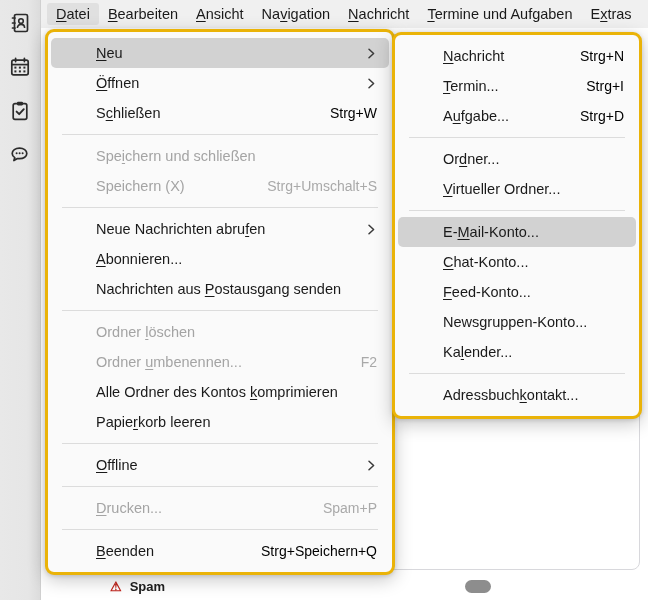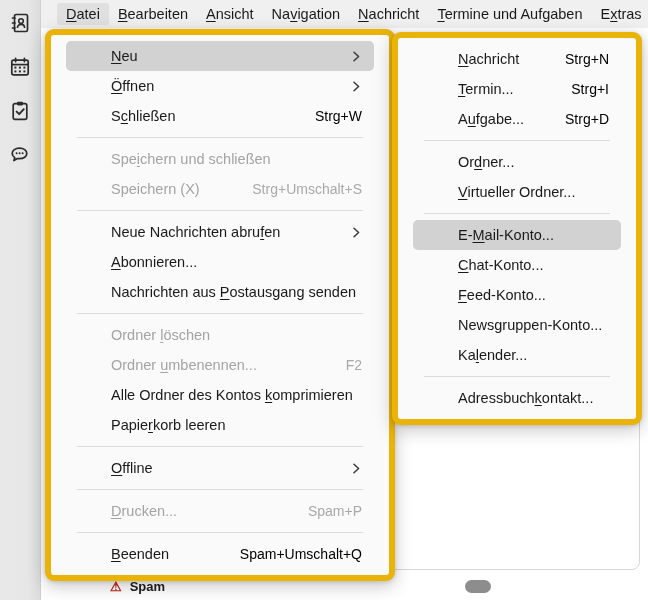--- a/index.html
+++ b/index.html
@@ -49,21 +49,21 @@
 
   
   #menubar {
     position: absolute;
     left: 41px; top: 0;
     right: 0;
     height: 28px;
     background: #f0f0f0;
     display: flex;
     align-items: center;
-    padding-left: 16px;
+    padding-left: 6px;
     box-sizing: border-box;
     font-size: 14.5px;
     color: #1a1a1a;
   }
   .menubar-item {
     padding: 4px 9px;
     white-space: nowrap;
     border-radius: 3px;
     line-height: 1;
   }
@@ -143,24 +143,24 @@
     height: 13px;
     border-radius: 7px;
     background: #8d8d8d;
     margin-left: 300px;
   }
 
   
   .menu-popup {
     position: absolute;
     background: #fafafa;
-    border: 6px solid #eab308;
+    border: 3px solid #eab308;
     border-radius: 9px;
     box-shadow: 0 5px 18px rgba(0,0,0,0.22), 0 1px 4px rgba(0,0,0,0.14);
-    padding: 6px 12px;
+    padding: 6px 0;
     box-sizing: border-box;
     font-size: 14.5px;
     color: #1a1a1a;
   }
   #file-menu {
     left: 45px;
     top: 29px;
     width: 350px;
   }
   #new-submenu {
@@ -354,21 +354,21 @@
         </span>
       </div>
       <div class="menu-sep"></div>
       <div class="menu-row disabled">
         <span class="menu-label"><u>D</u>rucken...</span>
         <span class="menu-accel">Spam+P</span>
       </div>
       <div class="menu-sep"></div>
       <div class="menu-row">
         <span class="menu-label"><u>B</u>eenden</span>
-        <span class="menu-accel">Spam+Umschalt+Q</span>
+        <span class="menu-accel">Strg+Speichern+Q</span>
       </div>
     </div>
 
   <div class="menu-popup" id="new-submenu">
       <div class="menu-row">
         <span class="menu-label"><u>N</u>achricht</span>
         <span class="menu-accel">Strg+N</span>
       </div>
       <div class="menu-row">
         <span class="menu-label"><u>T</u>ermin...</span>

